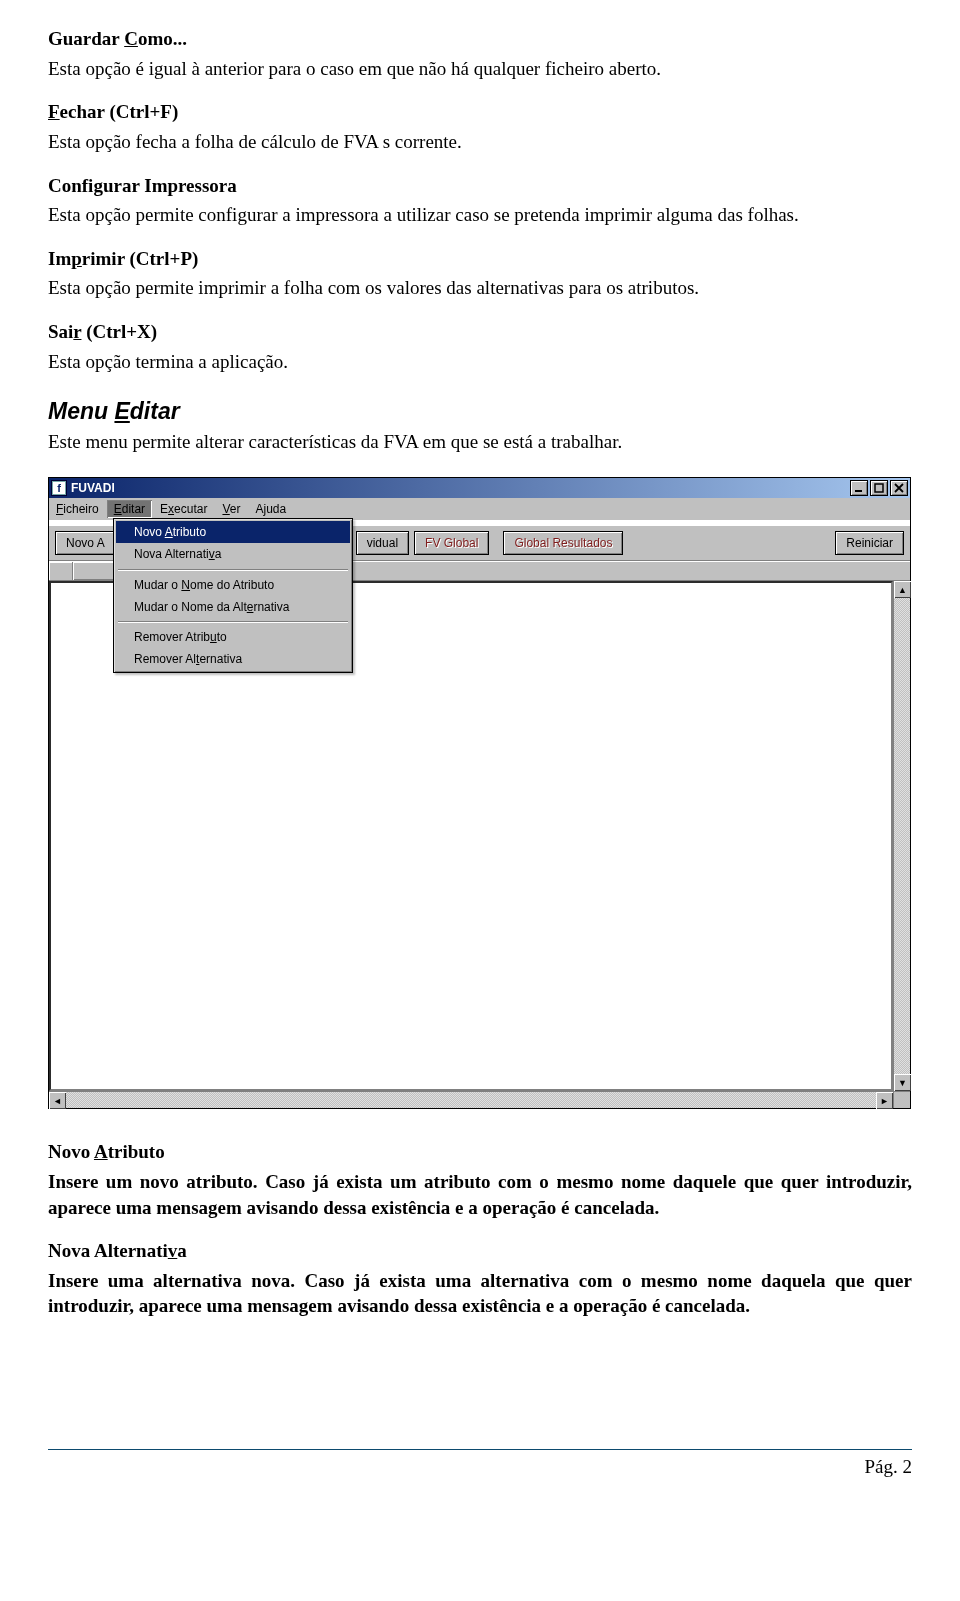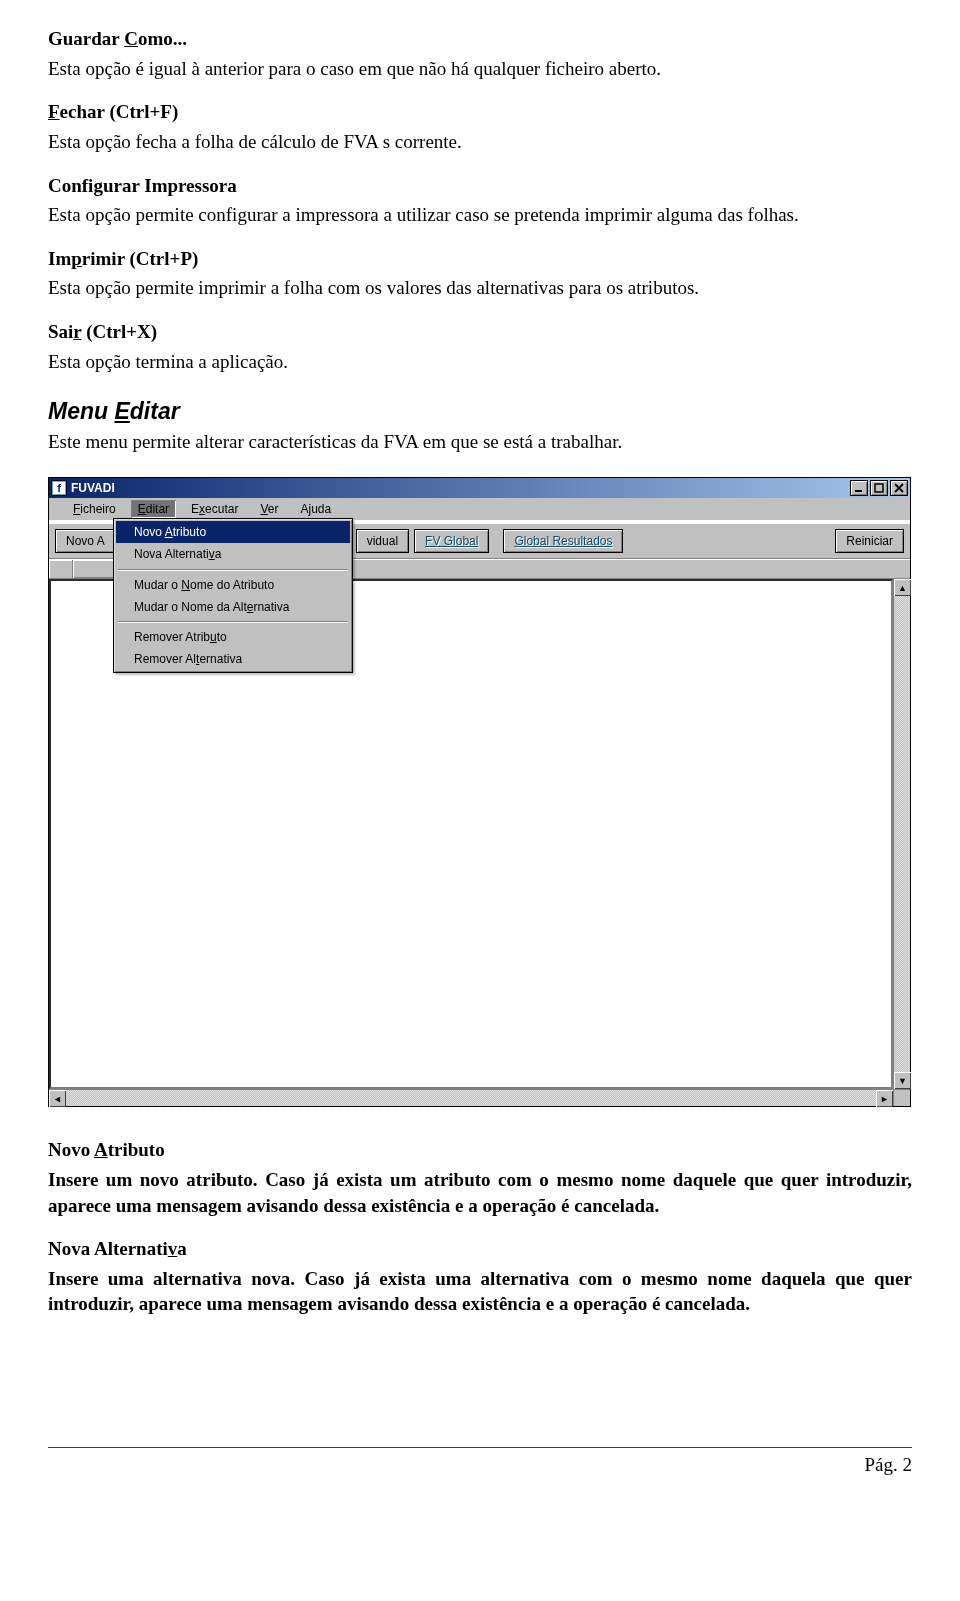--- a/index.html
+++ b/index.html
@@ -72,53 +72,53 @@
     display: inline-flex; align-items: center; justify-content: center;
     font-family: Arial, sans-serif; font-size: 11px; line-height: 1;
     color: #000;
   }
   .win-btn svg { width: 10px; height: 10px; }
 
   
   .menubar {
     display: flex;
     background: #c0c0c0;
-    padding: 2px 17px;
-    gap: 8px;
+    padding: 2px 0;
+    gap: 1px;
     font-size: 12px;
   }
   .menubar .menu-item {
     padding: 1px 7px;
   }
   .menubar .menu-item.active {
     background: #737373;
     box-shadow: inset 1px 1px 0 #808080, inset -1px -1px 0 #fff;
   }
 
   
   .toolbar-wrap { position: relative; }
   .toolbar {
     display: flex;
     padding: 5px 6px;
     gap: 5px;
-    border-top: 4px solid #ffffff;
+    border-top: 6px solid #ffffff;
     border-bottom: 1px solid #808080;
     justify-content: center;
   }
   .tb-btn {
     height: 24px;
     padding: 0 10px;
     background: #c0c0c0;
     border: 1px solid #000;
     box-shadow: inset 1px 1px 0 #fff, inset -1px -1px 0 #808080;
     display: inline-flex; align-items: center;
     font-size: 12px;
     white-space: nowrap;
   }
-  .tb-btn.disabled { color: #0c4a6e; text-shadow: 1px 1px 0 #fff; text-decoration: underline; }
+  .tb-btn.disabled { color: #7f1d1d; text-shadow: 1px 1px 0 #fff; }
   .tb-spacer-sm { width: 4px; }
   .tb-spacer-lg { flex: 1; }
 
   
   .grid-header {
     display: flex;
     height: 20px;
     background: #c0c0c0;
     border-top: 1px solid #fff;
     border-bottom: 1px solid #808080;

